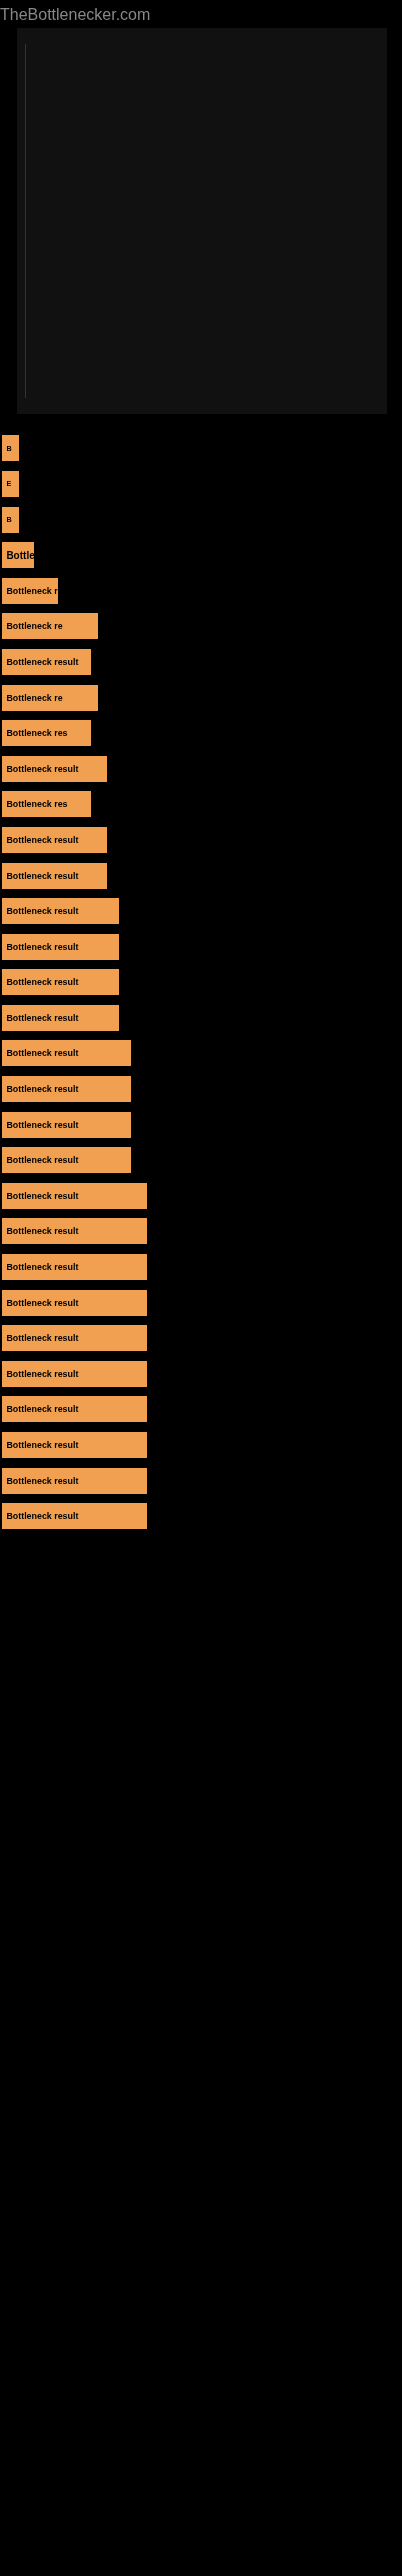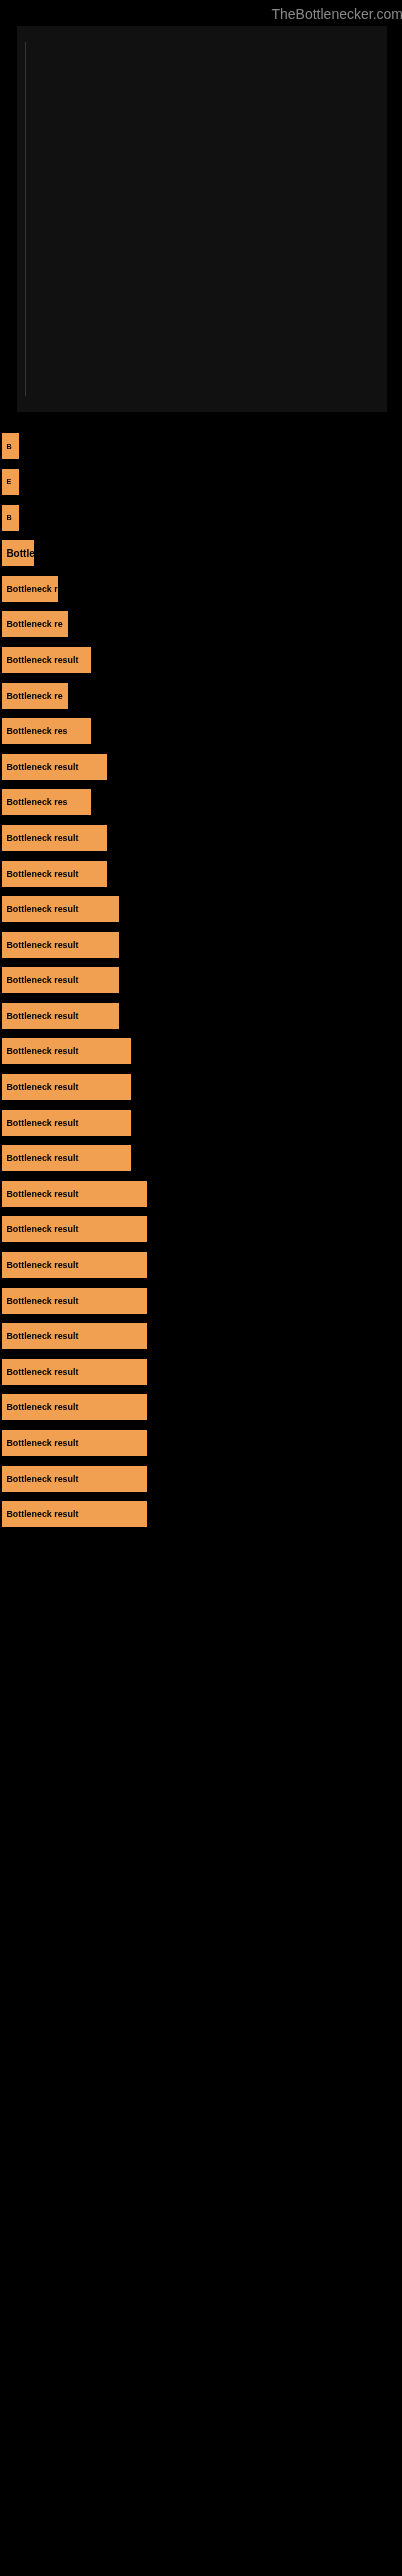--- a/index.html
+++ b/index.html
@@ -10,25 +10,24 @@
     body {
       background-color: #000000;
       width: 403px;
       min-height: 2576px;
       font-family: Arial, sans-serif;
       position: relative;
       overflow-x: hidden;
     }
     .site-title {
       color: #888888;
-      font-size: 14px;
-      text-align: right;
+      font-size: 16px;
+      text-align: left;
       padding-top: 6.4px;
       padding-bottom: 3.2px;
-      margin-left: 36px;
     }
     .chart-area {
       width: 100%;
       height: 403px;
       background-color: #000000;
       position: relative;
     }
     .chart-inner {
       margin: 0 auto;
       width: 370px;
@@ -68,21 +67,21 @@
       font-size: 7.2px;
     }
     .result-bar.small {
       width: 32px;
       font-size: 10px;
     }
     .result-bar.medium-small {
       width: 56px;
     }
     .result-bar.medium {
-      width: 66px;
+      width: 96px;
     }
     .result-bar.medium-large {
       width: 89px;
     }
     .result-bar.large {
       width: 105px;
     }
     .result-bar.larger {
       width: 117px;
     }

